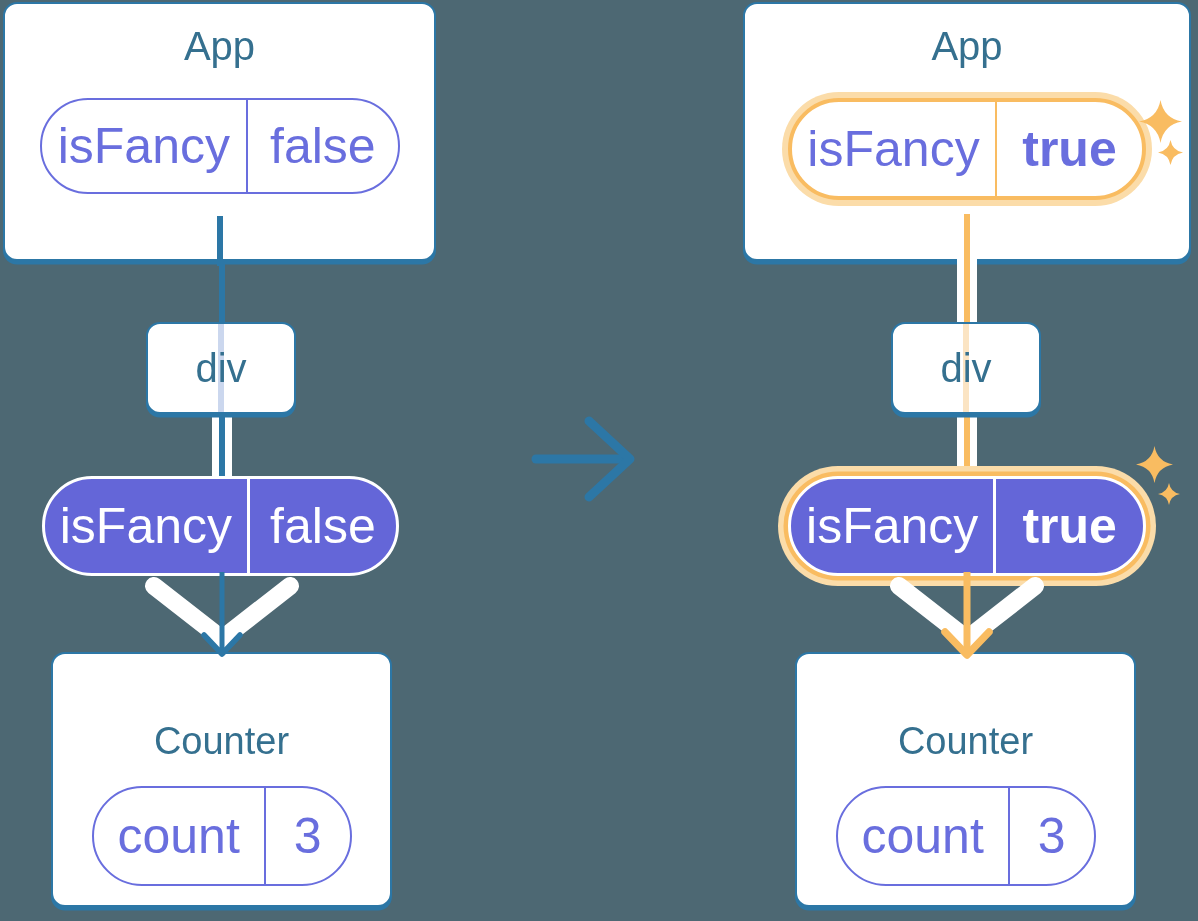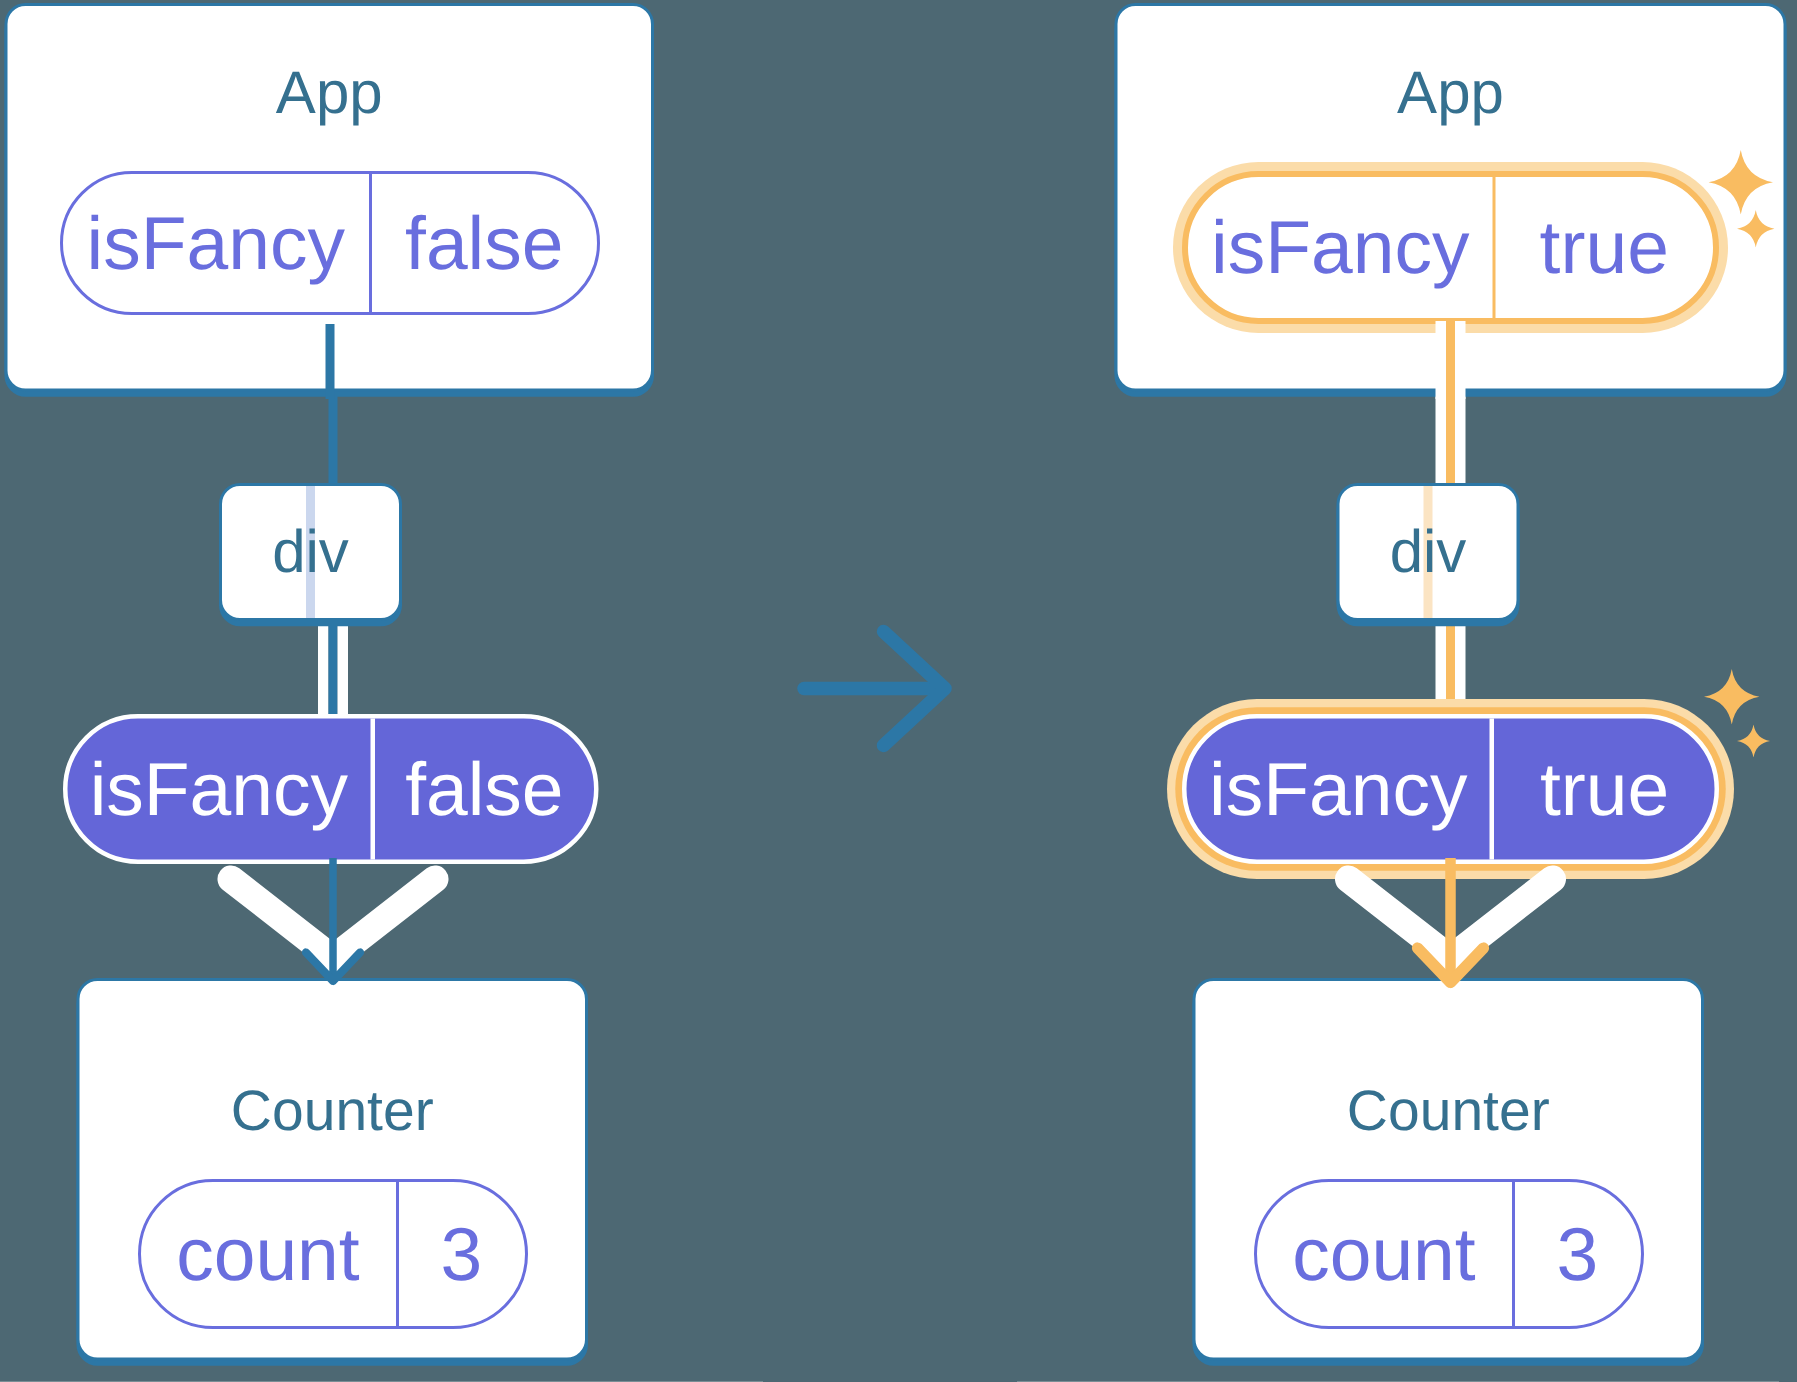--- a/index.html
+++ b/index.html
@@ -17,42 +17,42 @@
   .canvas{
     position:relative;width:1198px;height:921px;background:var(--bg);
     font-family:"Liberation Sans",sans-serif;overflow:hidden;
   }
   .box{
     position:absolute;background:#fff;border:2.5px solid var(--blue);
     border-radius:14px;box-shadow:0 3.5px 0 var(--blue);z-index:1;box-sizing:border-box;
   }
   .box-title{
     text-align:center;font-size:40px;font-weight:500;color:var(--teal-text);
-    line-height:52px;margin-top:32px;position:relative;z-index:1;
+    line-height:52px;margin-top:16px;position:relative;z-index:1;
   }
   .pill{display:flex;border-radius:60px;box-sizing:border-box;}
   .pill-cell{
     display:flex;align-items:center;justify-content:center;
     font-size:50px;font-weight:500;white-space:nowrap;
   }
   
   .pill-outline{border:2.5px solid var(--purple);background:#fff;color:var(--purple);}
   .pill-outline .pill-cell{color:var(--purple);}
   .pill-outline .cell-name{border-right:2.5px solid var(--purple);}
   
   .pill-hl{border:4.5px solid var(--orange);background:#fff;
            box-shadow:0 0 0 6px var(--orange-light);}
   .pill-hl .pill-cell{color:var(--purple);}
   .pill-hl .cell-name{border-right:2.5px solid var(--orange);}
   
   .pill-solid{background:var(--purple-fill);border:3px solid #fff;color:#fff;}
   .pill-solid .pill-cell{color:#fff;}
   .pill-solid .cell-name{border-right:3px solid #fff;}
   .pill-solid-hl{box-shadow:0 0 0 4.5px var(--orange),0 0 0 10px var(--orange-light);}
-  .bold{font-weight:400;}
+  .bold{font-weight:700;}
   .app-pill{margin:26px auto 0;width:360px;height:96px;}
   .app-pill-hl{margin:26px auto 0;width:358px;height:102px;}
   .counter-pill{margin:22px auto 0;width:260px;height:100px;}
   .cell-name{flex:0 0 57.5%;}
   .cell-value{flex:1;}
   .counter-pill .cell-name{flex:0 0 66.5%;}
   
   .conn-single{position:absolute;width:6px;background:var(--blue);z-index:0;}
   .conn-triple{position:absolute;display:flex;z-index:0;}
   .conn-triple .s-white{width:7px;background:#fff;}
@@ -62,21 +62,21 @@
   .stub{position:absolute;left:calc(50% - 3px);width:6px;top:212px;bottom:-7px;
         background:var(--blue);z-index:5;}
   .stub-triple{position:absolute;left:calc(50% - 10px);width:20px;top:210px;bottom:-7px;
         display:flex;z-index:5;}
   .stub-triple .s-white{width:7px;background:#fff;}
   .stub-triple .s-orange{width:6px;background:var(--orange);}
   
   .pass-line{position:absolute;left:calc(50% - 3px);top:0;bottom:0;width:6px;z-index:0;}
   .pass-lavender{background:var(--pass-lavender);}
   .pass-peach{background:var(--pass-peach);}
-  .div-box{width:122px;height:92px;}
+  .div-box{width:150px;height:92px;}
   .div-box .box-title{margin-top:0;line-height:88px;}
   .counter-box .box-title{margin-top:64px;font-size:38px;line-height:46px;}
   .abs{position:absolute;}
   svg{display:block;}
 </style>
 </head>
 <body>
 
 <div class="canvas">
 

